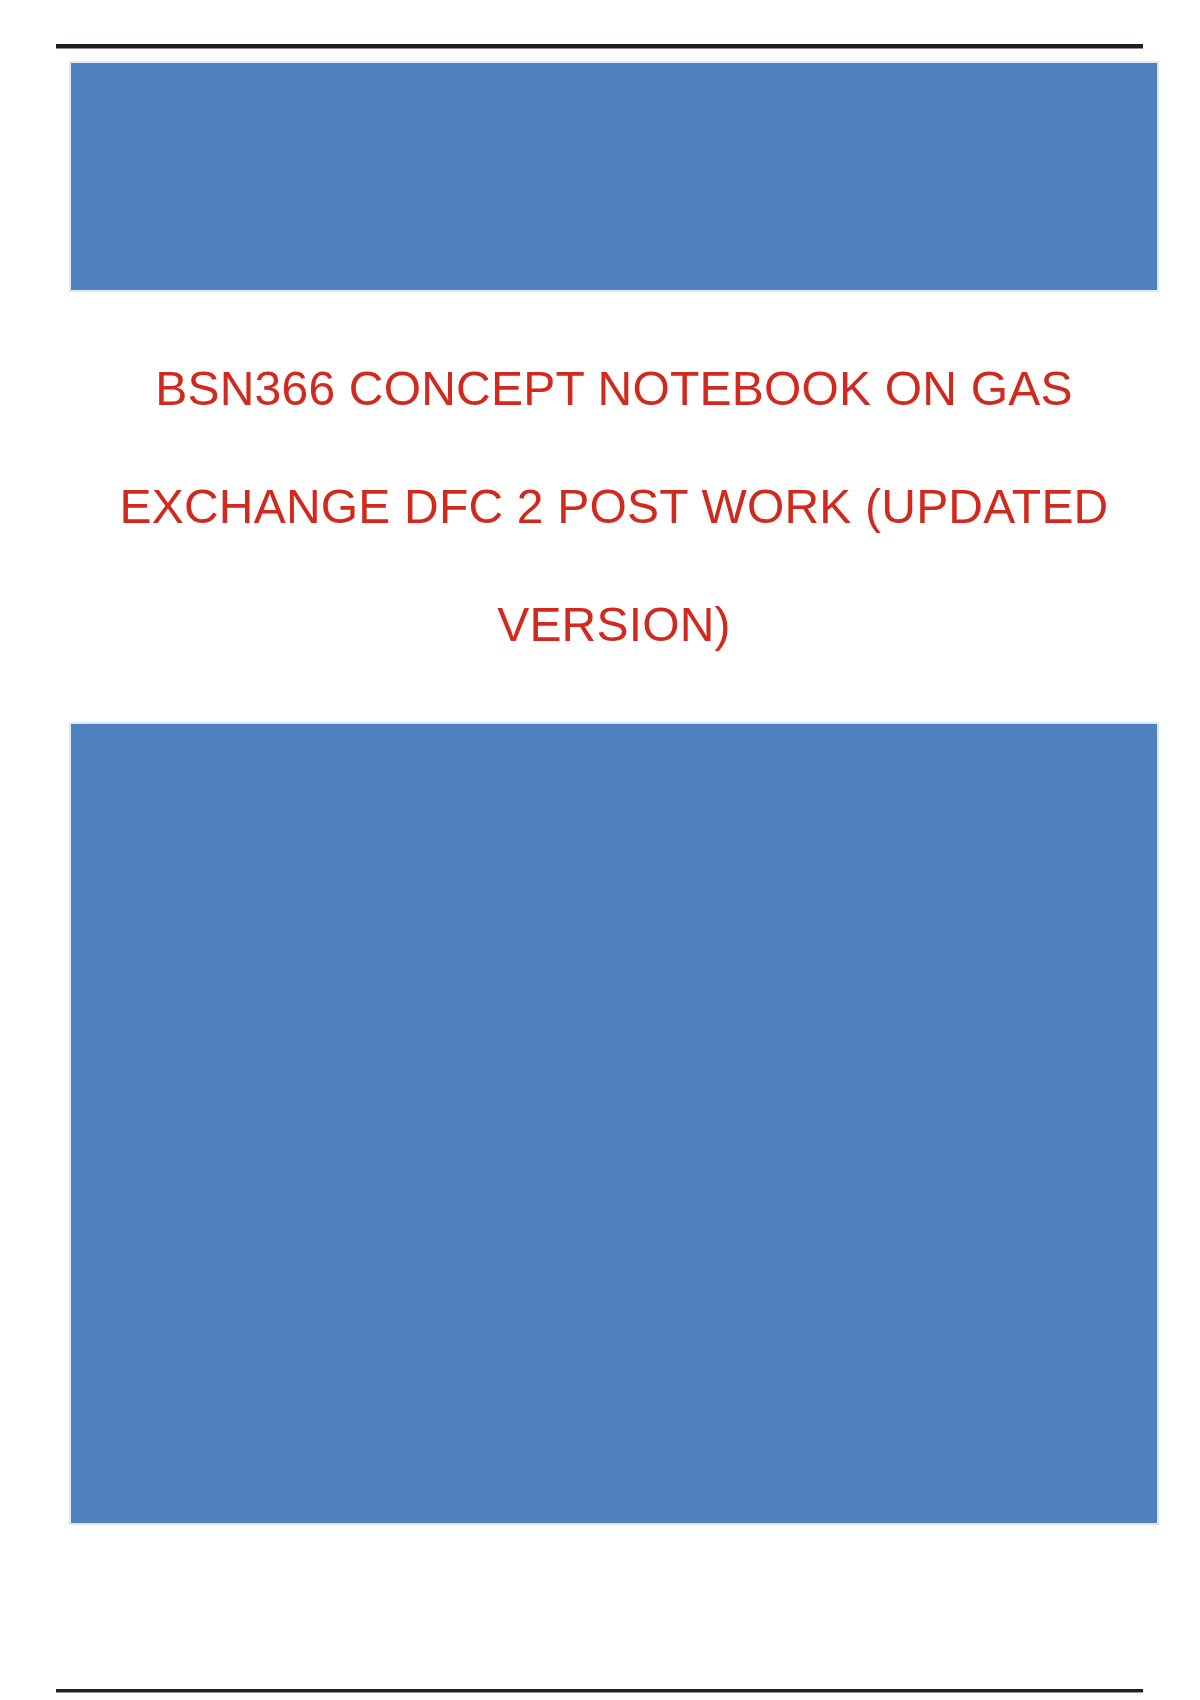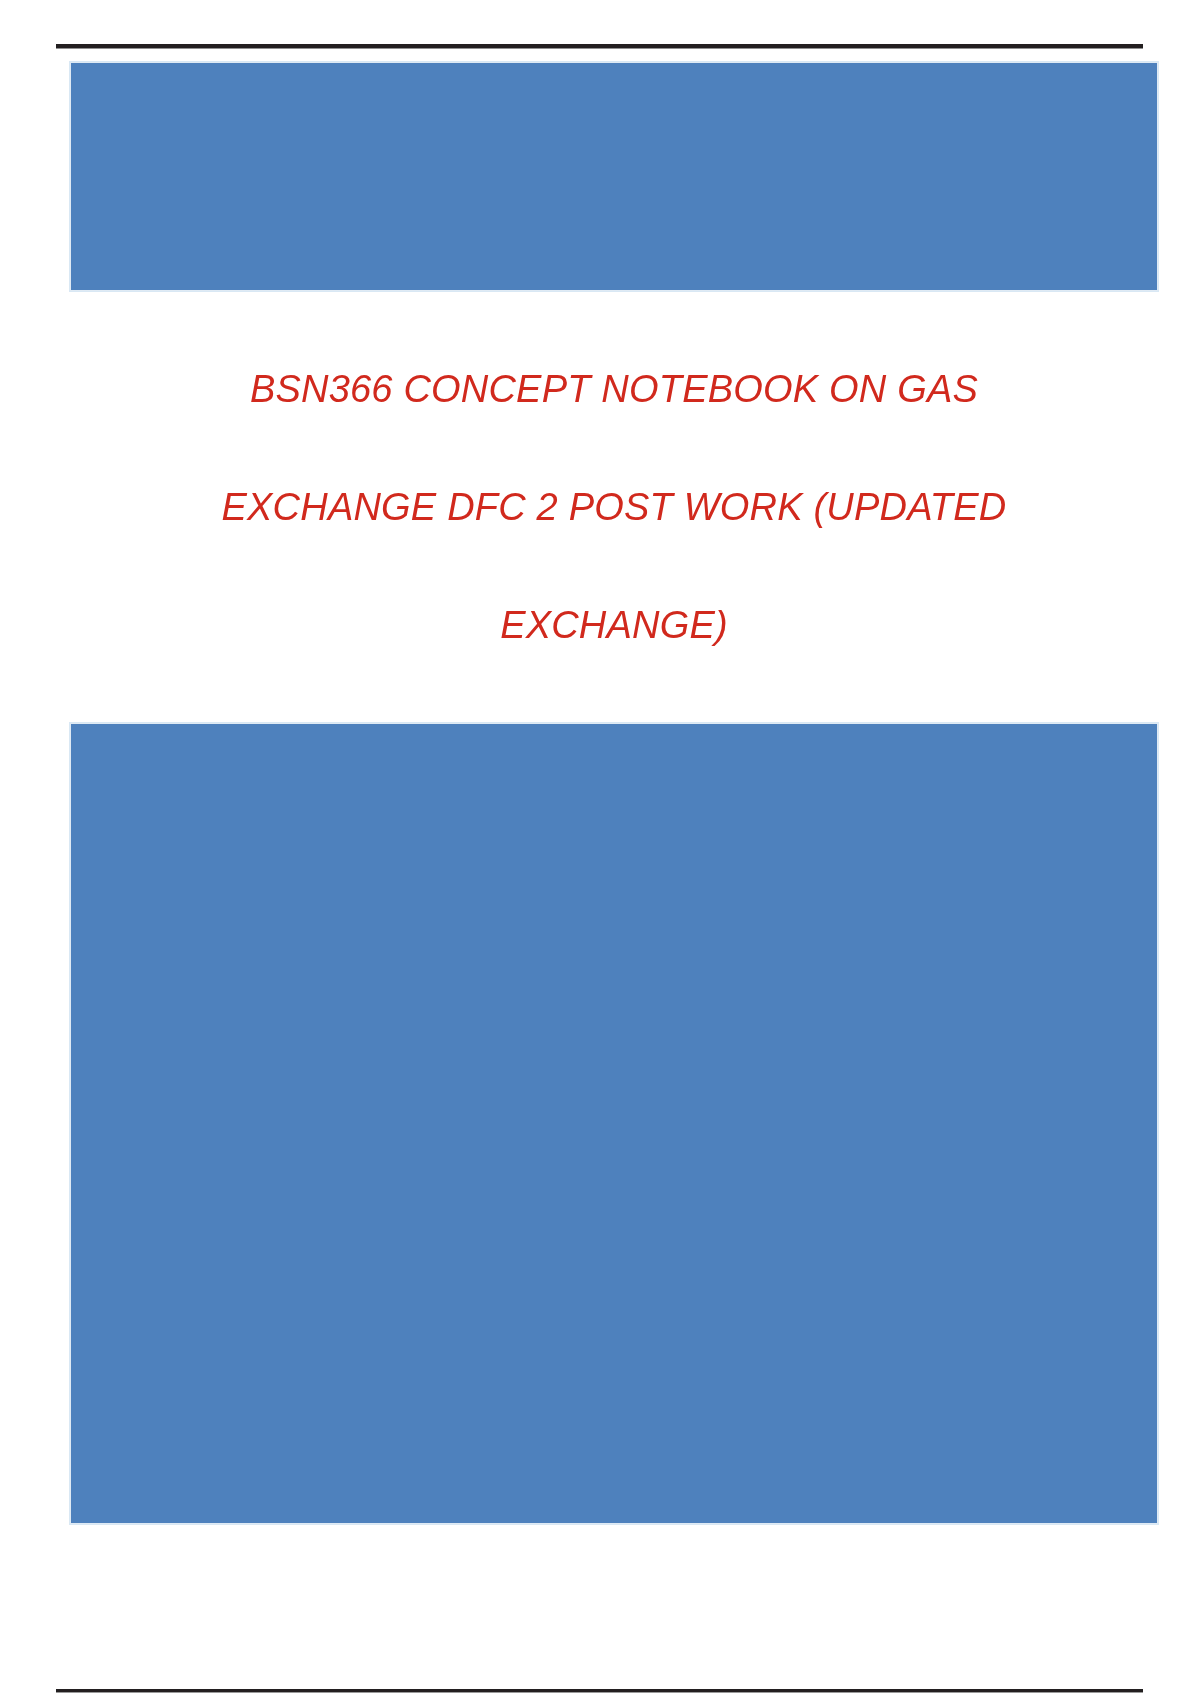--- a/index.html
+++ b/index.html
@@ -65,40 +65,39 @@
   
   .title-block {
     position: absolute;
     left: 70px;
     top: 330px;
     width: 1088px;
     text-align: center;
   }
   .title-line {
     color: #d1291d;
-    font-size: 38px;
+    font-size: 48px;
     font-weight: 400;
     letter-spacing: 0.2px;
     line-height: 118px;
     white-space: nowrap;
-    font-style: italic;
   }
 </style>
 </head>
 <body>
 
 <div class="page">
 
   <div class="header-rule"></div>
 
   <div class="image-block image-block-top"></div>
 
   <div class="title-block">
     <div class="title-line">BSN366 CONCEPT NOTEBOOK ON GAS</div>
     <div class="title-line">EXCHANGE DFC 2 POST WORK (UPDATED</div>
-    <div class="title-line">EXCHANGE)</div>
+    <div class="title-line">VERSION)</div>
   </div>
 
   <div class="image-block image-block-bottom"></div>
 
   <div class="footer-rule"></div>
 
 </div>
 
 </body></html>

